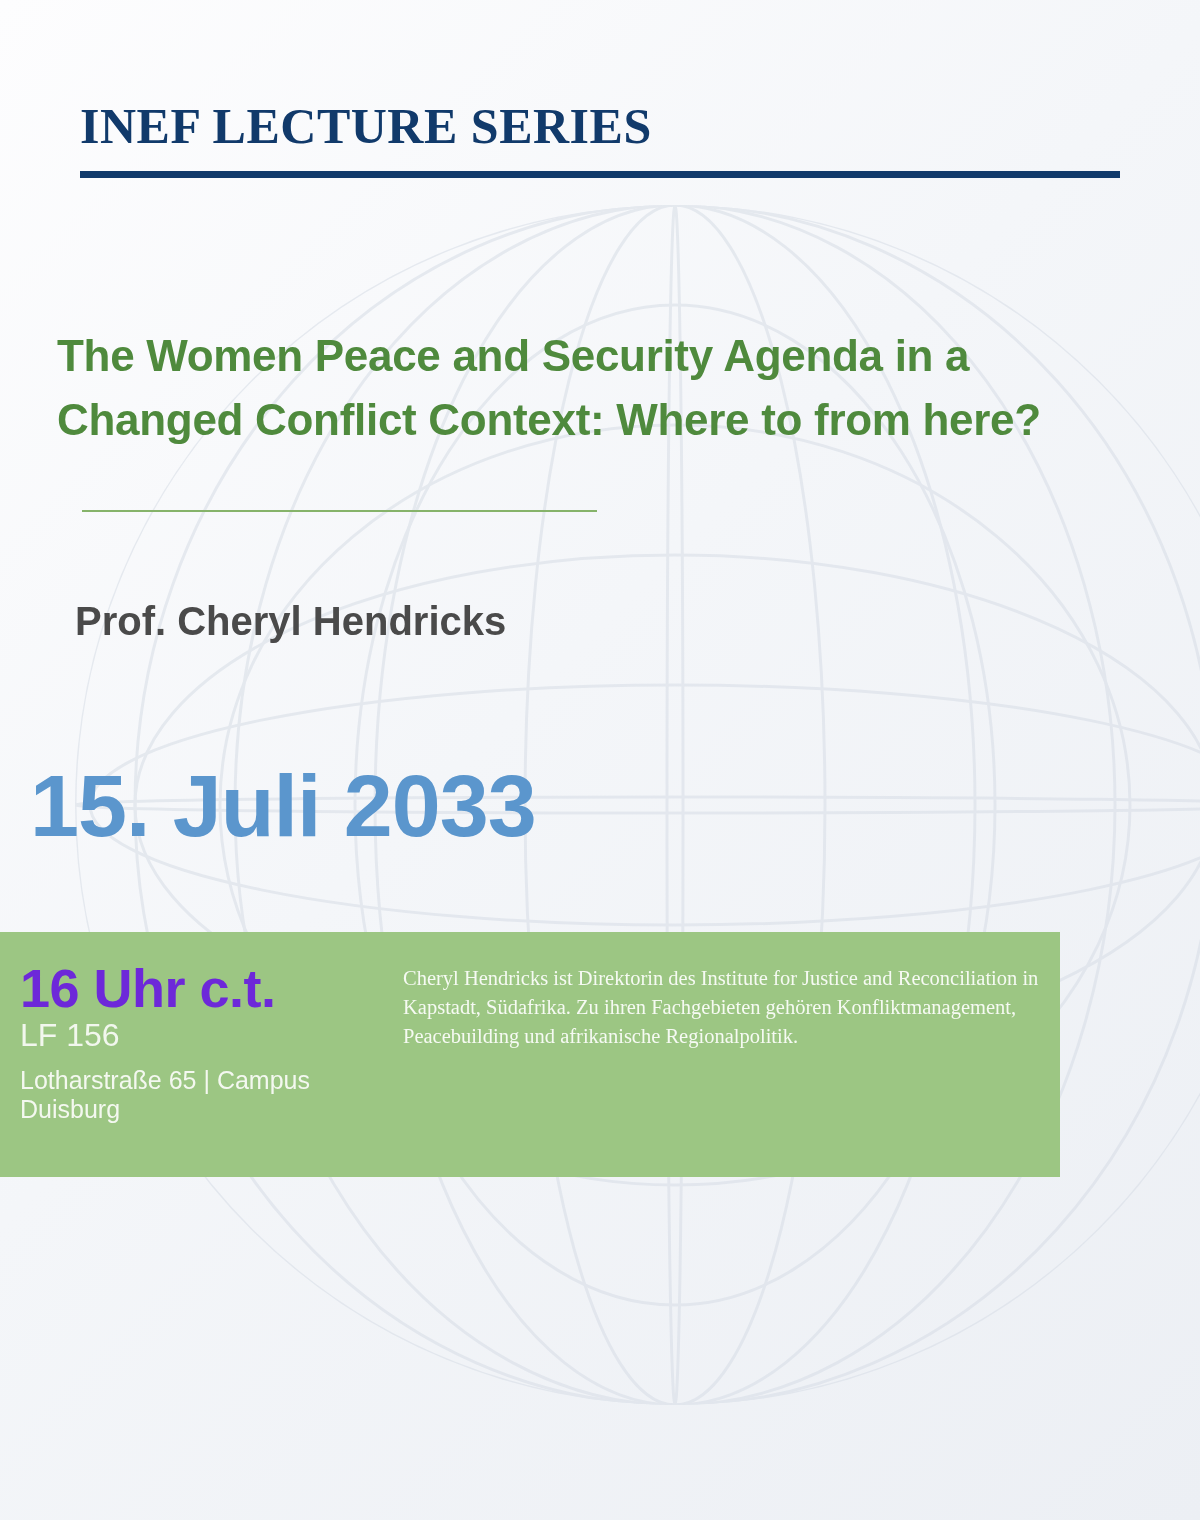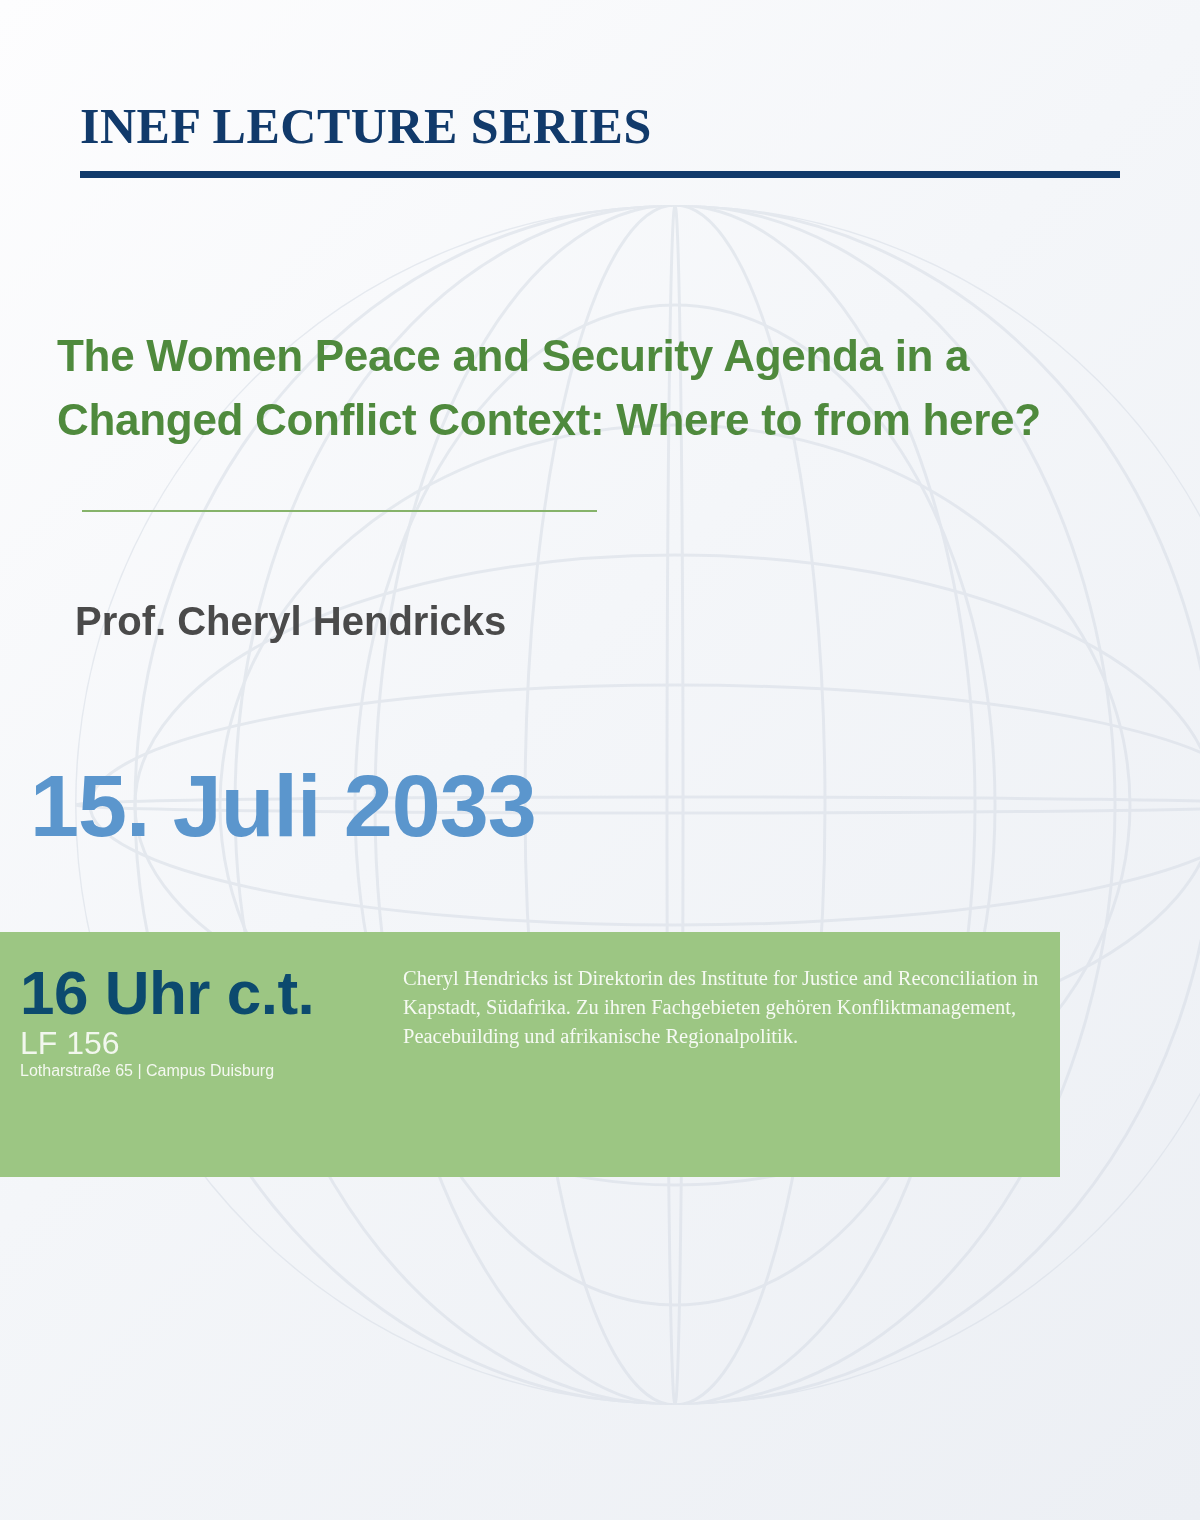--- a/index.html
+++ b/index.html
@@ -117,34 +117,35 @@
     height: 245px;
     background: #9cc683;
   }
   .band-left {
     position: absolute;
     left: 30px;
     top: 28px;
     width: 360px;
   }
   .band-time {
-    font-size: 62px;
-    font-weight: bold;
-    color: #0c4a6e;
+    font-size: 54px;
+    font-weight: bold;
+    color: #6d28d9;
     line-height: 1.05;
     letter-spacing: -0.5px;
   }
   .band-room {
     font-size: 32px;
     color: #f2f7ee;
     font-weight: normal;
     letter-spacing: 0px;
   }
   .band-address {
-    font-size: 16px;
+    margin-top: 12px;
+    font-size: 25px;
     color: #f4f8f0;
     letter-spacing: 0px;
   }
   .band-bio {
     position: absolute;
     left: 413px;
     top: 32px;
     width: 640px;
     font-family: "Liberation Serif", serif;
     font-size: 20.5px;

